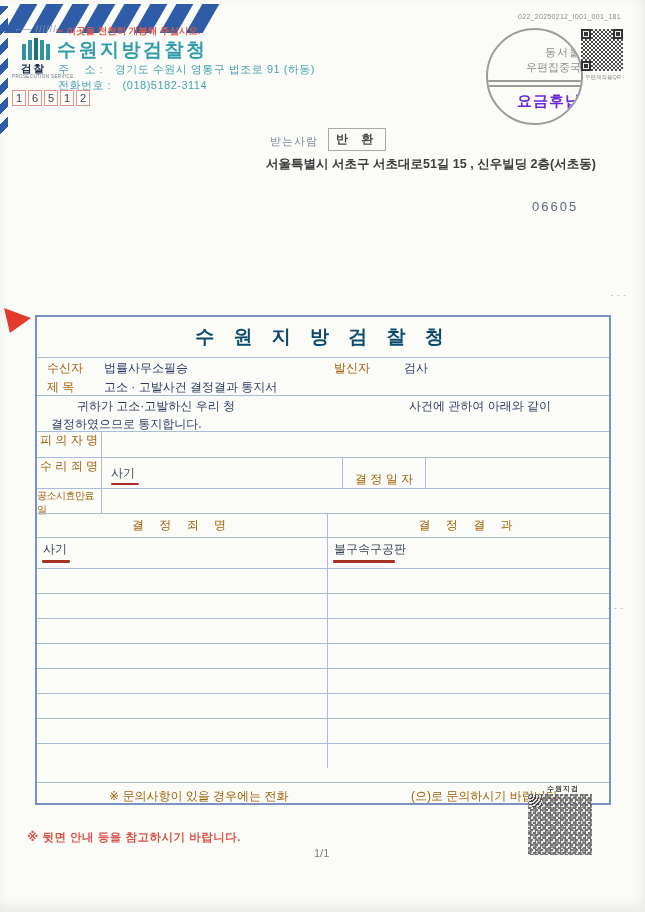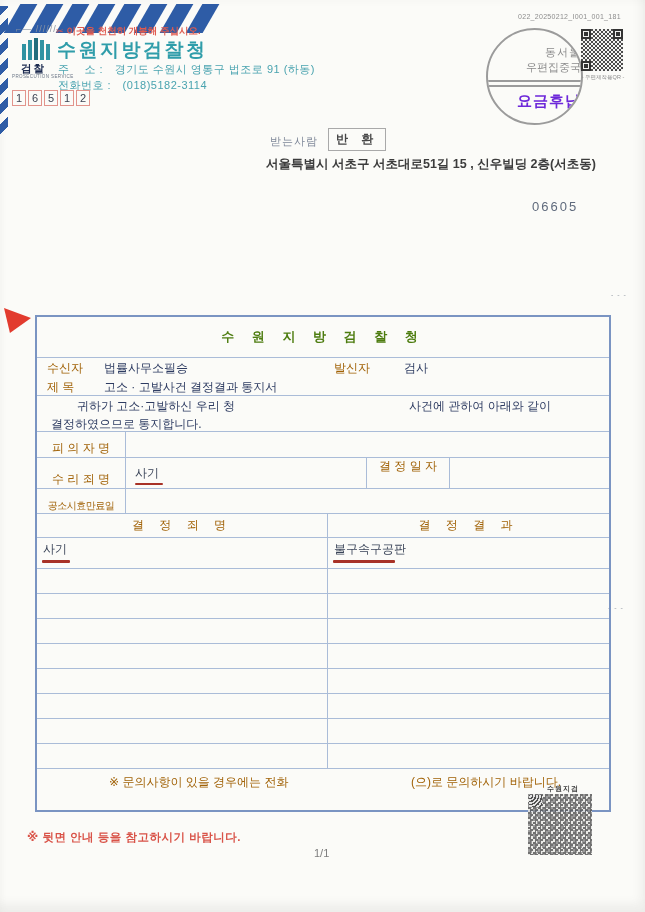--- a/index.html
+++ b/index.html
@@ -68,43 +68,43 @@
   .fold-mark { position:absolute; font-size:7px; color:#9aa0aa; letter-spacing:1px; }
   .fm1 { left:611px; top:291px; } .fm2 { left:608px; top:604px; }
 
   
   .form { position:absolute; left:35px; top:315px; width:576px; border:2px solid #7a94c2; background:transparent; }
   .row { position:relative; border-top:1px solid #aabcd8; display:flex; }
   .row:first-child { border-top:none; }
   .lbl { color:#a16207; font-size:12px; }
   .val { color:#2e3c62; font-size:12px; }
   .row-title { height:40px; align-items:center; justify-content:center; }
-  .row-title span { font-size:13px; font-weight:bold; color:#4d7c0f; letter-spacing:7px; }
+  .row-title span { font-size:19px; font-weight:bold; color:#0c4a6e; letter-spacing:7px; }
   .row-info { height:38px; display:block; }
   .row-info .line { position:relative; height:19px; }
   .abs { position:absolute; top:2px; white-space:nowrap; }
   .row-notice { height:36px; display:block; }
   .row-notice .line { position:relative; height:18px; }
   .cell { position:relative; }
-  .cell-lbl { width:89px; border-right:1px solid #aabcd8; display:flex; align-items:flex-end; justify-content:center; }
+  .cell-lbl { width:65px; border-right:1px solid #aabcd8; display:flex; align-items:flex-start; justify-content:center; }
   .row-suspect { height:26px; }
   .row-crime { height:31px; }
   .row-crime .c-val1 { width:241px; border-right:1px solid #aabcd8; display:flex; align-items:center; padding-left:9px; }
-  .row-crime .c-lbl2 { width:83px; border-right:1px solid #aabcd8; display:flex; align-items:flex-start; justify-content:center; }
+  .row-crime .c-lbl2 { width:83px; border-right:1px solid #aabcd8; display:flex; align-items:flex-end; justify-content:center; }
   .row-crime .c-val2 { flex:1; }
   .row-statute { height:25px; }
   .row-statute .cell-lbl span { font-size:10px; letter-spacing:-0.5px; }
   .row-thead { height:24px; }
   .half-l { width:291px; border-right:1px solid #aabcd8; display:flex; align-items:center; justify-content:center; }
   .half-r { flex:1; display:flex; align-items:center; justify-content:center; }
   .row-thead .lbl { letter-spacing:6px; }
   .row-data { height:31px; }
   .row-data .half-l, .row-data .half-r { justify-content:flex-start; align-items:flex-start; padding:3px 0 0 6px; }
   .row-empty { height:25px; }
-  .row-footer { height:42px; display:block; }
+  .row-footer { height:21px; display:block;margin-top:14px; }
   .underline-red { position:absolute; height:2.5px; background:#a83226; border-radius:1px; }
   .u-crime { left:9px; bottom:3px; width:28px; }
   .u-data1 { left:5px; top:22px; width:28px; }
   .u-data2 { left:5px; top:22px; width:62px; }
   .val-dark { color:#3a4458; font-size:12px; }
 
   
   .qr-bottom-label { position:absolute; left:547px; top:784px; font-size:7px; font-weight:bold; color:#3d3d3d; letter-spacing:1px; }
   .qr-bottom { position:absolute; left:528px; top:794px; width:64px; height:61px; opacity:.85;
     background:

